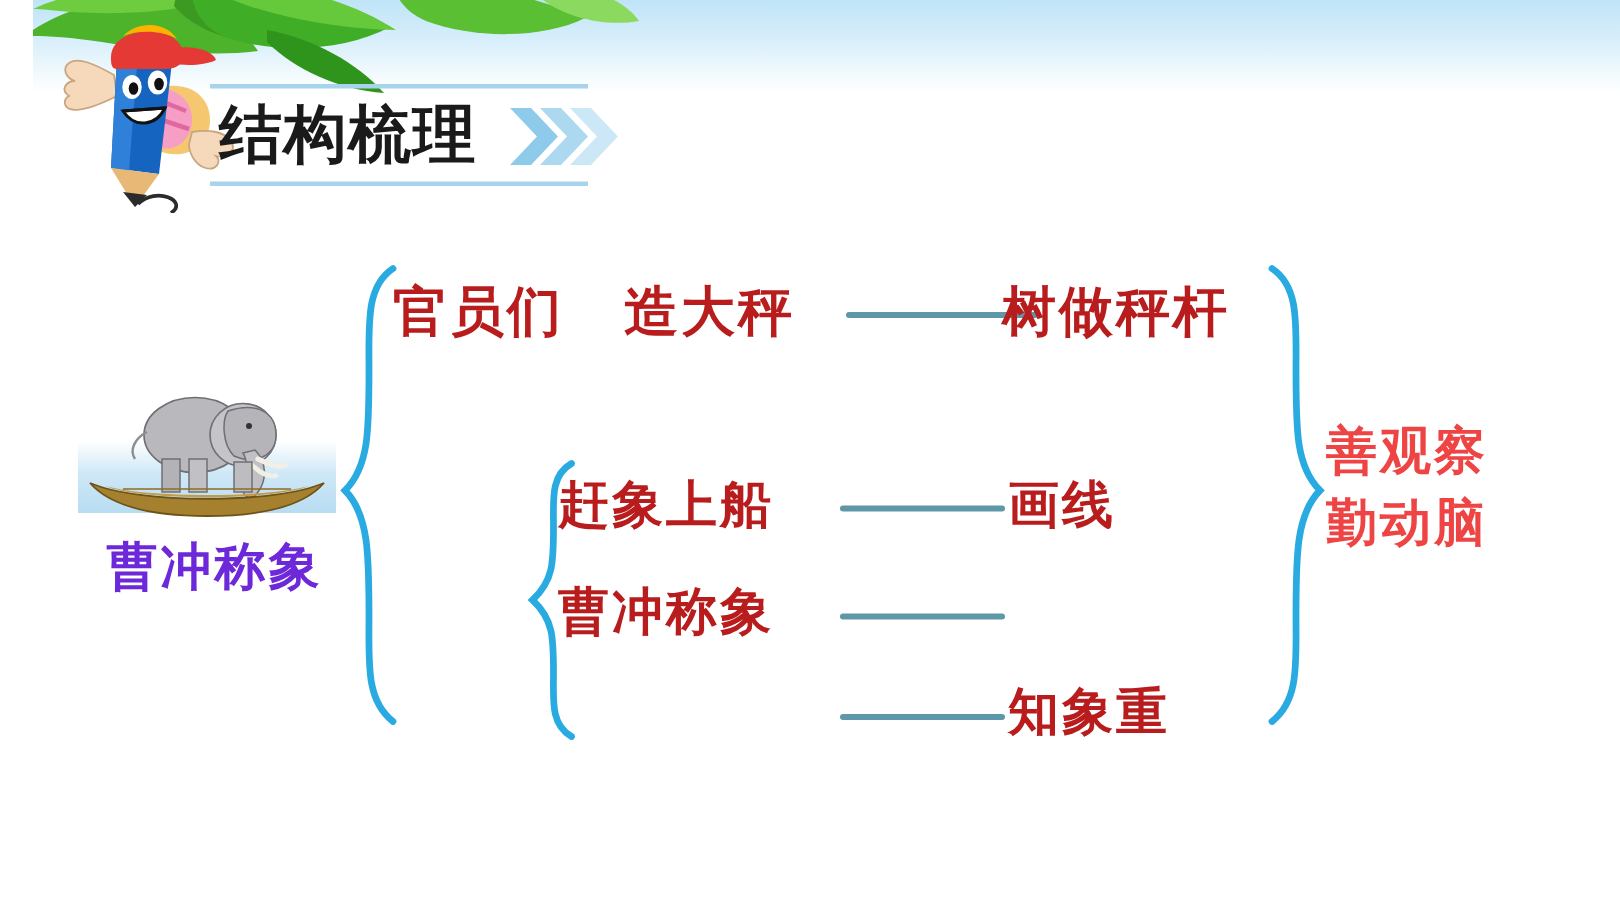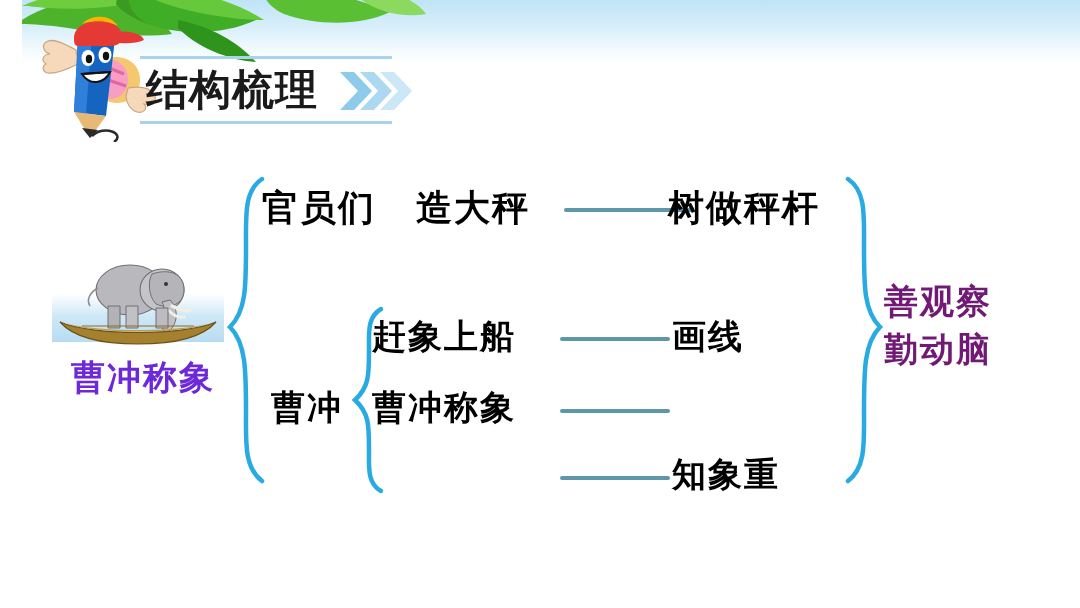--- a/index.html
+++ b/index.html
@@ -66,39 +66,39 @@
 
   
   .brace{position:absolute;}
   .brace svg{display:block;overflow:visible;}
 
   
   .dtext{
     position:absolute;
     font-family:"DejaVu Serif","Liberation Serif",serif;
     font-weight:bold;
-    color:#000000;
+    color:#b91c1c;
     white-space:nowrap;
     letter-spacing:2px;
   }
   .lvl1{font-size:36px;}
   .lvl2{font-size:34px;}
   .lvl3{font-size:34px;}
 
   
   .conn{
     position:absolute;height:4px;
     background:#5d97a8;
     border-radius:2px;
   }
 
   .concl{
     position:absolute;
     font-family:"DejaVu Serif","Liberation Serif",serif;
-    font-weight:bold;font-size:34px;color:#701a75;
+    font-weight:bold;font-size:34px;color:#ef4444;
     letter-spacing:2px;line-height:46px;white-space:nowrap;
   }
 </style>
 </head>
 <body>
 
 <div id="slide">
 
   <div class="topband"></div>
 
@@ -230,21 +230,20 @@
   </div>
 
   <div class="dtext lvl1" style="left:240px;top:184px;">官员们</div>
 
   <div class="dtext lvl1" style="left:394px;top:184px;">造大秤</div>
 
   <div class="conn" style="left:542px;top:208px;width:128px;"></div>
 
   <div class="dtext lvl1" style="left:646px;top:184px;">树做秤杆</div>
 
-  <div class="dtext lvl2" style="left:249px;top:385px;">曹冲</div>
 
   <div class="dtext lvl3" style="left:350px;top:314px;">赶象上船</div>
   <div class="conn" style="left:538px;top:337px;width:110px;"></div>
   <div class="dtext lvl3" style="left:650px;top:314px;">画线</div>
 
   <div class="dtext lvl3" style="left:350px;top:385px;">曹冲称象</div>
   <div class="conn" style="left:538px;top:409px;width:110px;"></div>
 
   <div class="conn" style="left:538px;top:476px;width:110px;"></div>
   <div class="dtext lvl3" style="left:650px;top:452px;">知象重</div>

